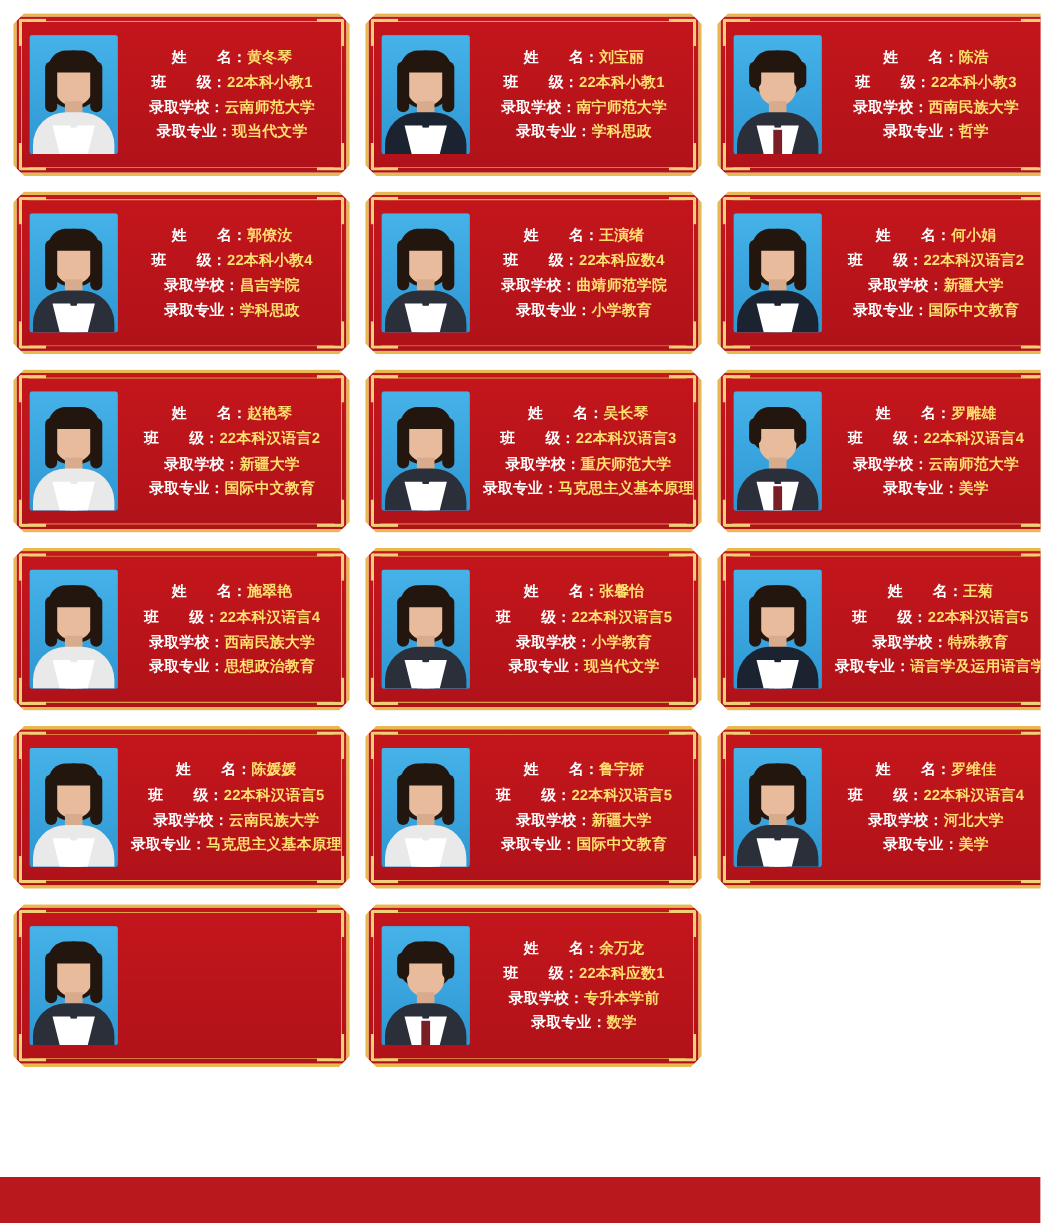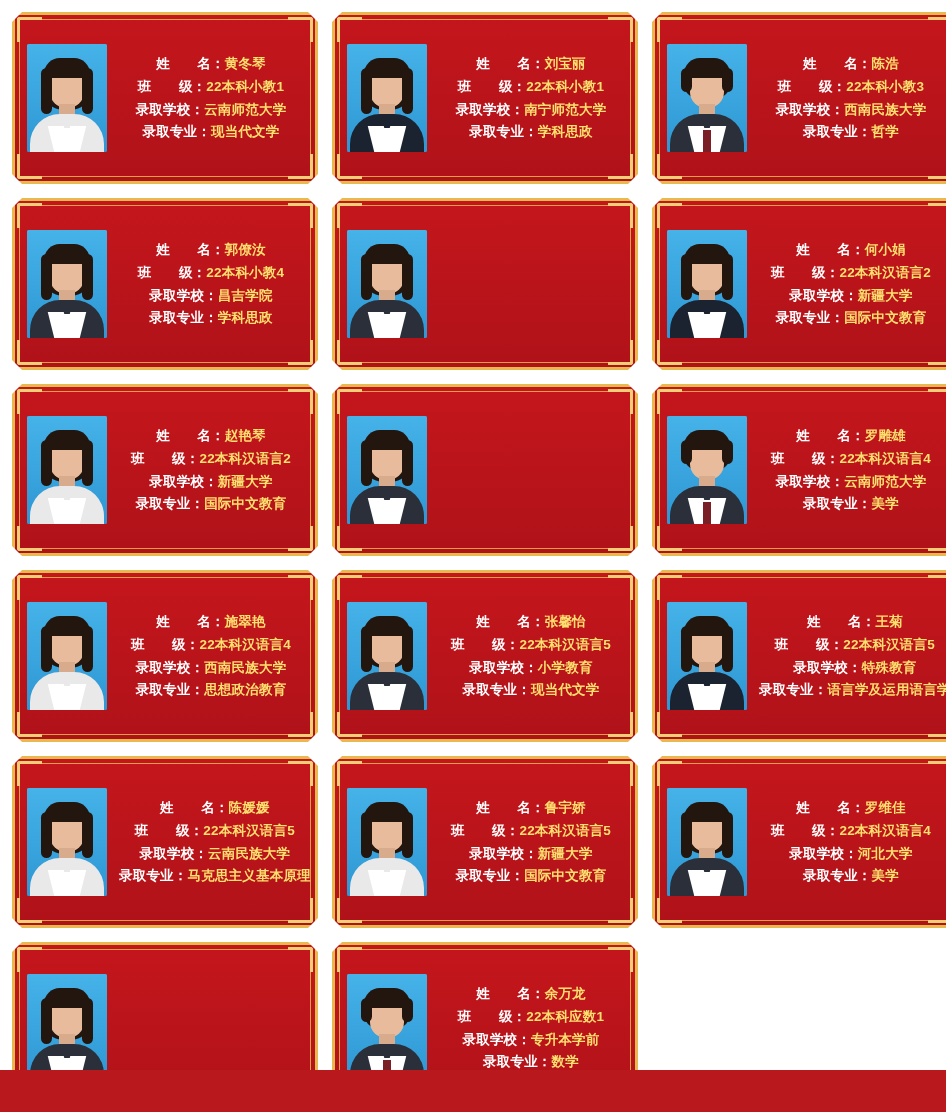--- a/index.html
+++ b/index.html
@@ -19,21 +19,21 @@
     display: grid;
     grid-template-columns: repeat(3, 306px);
     column-gap: 14px;
     row-gap: 14px;
     padding: 12px 8px 0 12px;
     box-sizing: border-box;
   }
 
   .card {
     position: relative;
-    height: 172px;
+    height: 148px;
     box-sizing: border-box;
     background: linear-gradient(180deg, #c4161c 0%, #b01219 100%);
     border: 3px solid #e8b94f;
     border-radius: 4px;
     box-shadow: 0 1px 2px rgba(0,0,0,0.25);
     display: flex;
     align-items: center;
     padding: 10px 12px;
     
     clip-path: polygon(
@@ -287,20 +287,34 @@
       <div class="ph-hair2"></div>
       <div class="ph-side-l"></div>
       <div class="ph-side-r"></div>
       <div class="ph-neck"></div>
       <div class="ph-body"></div>
       <div class="ph-shirt"></div>
       <div class="ph-collar-l"></div>
       <div class="ph-collar-r"></div>
       <div class="ph-tie"></div>
     </div>
+    <div class="info">
+      <div class="row name">
+        <span class="lbl">姓　　名：</span><span class="val">王演绪</span>
+      </div>
+      <div class="row cls">
+        <span class="lbl">班　　级：</span><span class="val">22本科应数4</span>
+      </div>
+      <div class="row sch">
+        <span class="lbl">录取学校：</span><span class="val">曲靖师范学院</span>
+      </div>
+      <div class="row maj">
+        <span class="lbl">录取专业：</span><span class="val">小学教育</span>
+      </div>
+    </div>
   </div>
 
   <div class="card">
     <span class="corner tl"></span>
     <span class="corner tr"></span>
     <span class="corner bl"></span>
     <span class="corner br"></span>
     <div class="photo">
       <div class="ph-bg"></div>
       <div class="ph-hair"></div>
@@ -377,20 +391,34 @@
       <div class="ph-face"></div>
       <div class="ph-hair2"></div>
       <div class="ph-side-l"></div>
       <div class="ph-side-r"></div>
       <div class="ph-neck"></div>
       <div class="ph-body"></div>
       <div class="ph-shirt"></div>
       <div class="ph-collar-l"></div>
       <div class="ph-collar-r"></div>
       <div class="ph-tie"></div>
+    </div>
+    <div class="info">
+      <div class="row name">
+        <span class="lbl">姓　　名：</span><span class="val">吴长琴</span>
+      </div>
+      <div class="row cls">
+        <span class="lbl">班　　级：</span><span class="val">22本科汉语言3</span>
+      </div>
+      <div class="row sch">
+        <span class="lbl">录取学校：</span><span class="val">重庆师范大学</span>
+      </div>
+      <div class="row maj">
+        <span class="lbl">录取专业：</span><span class="val">马克思主义基本原理</span>
+      </div>
     </div>
   </div>
 
   <div class="card">
     <span class="corner tl"></span>
     <span class="corner tr"></span>
     <span class="corner bl"></span>
     <span class="corner br"></span>
     <div class="photo short tie suit">
       <div class="ph-bg"></div>

